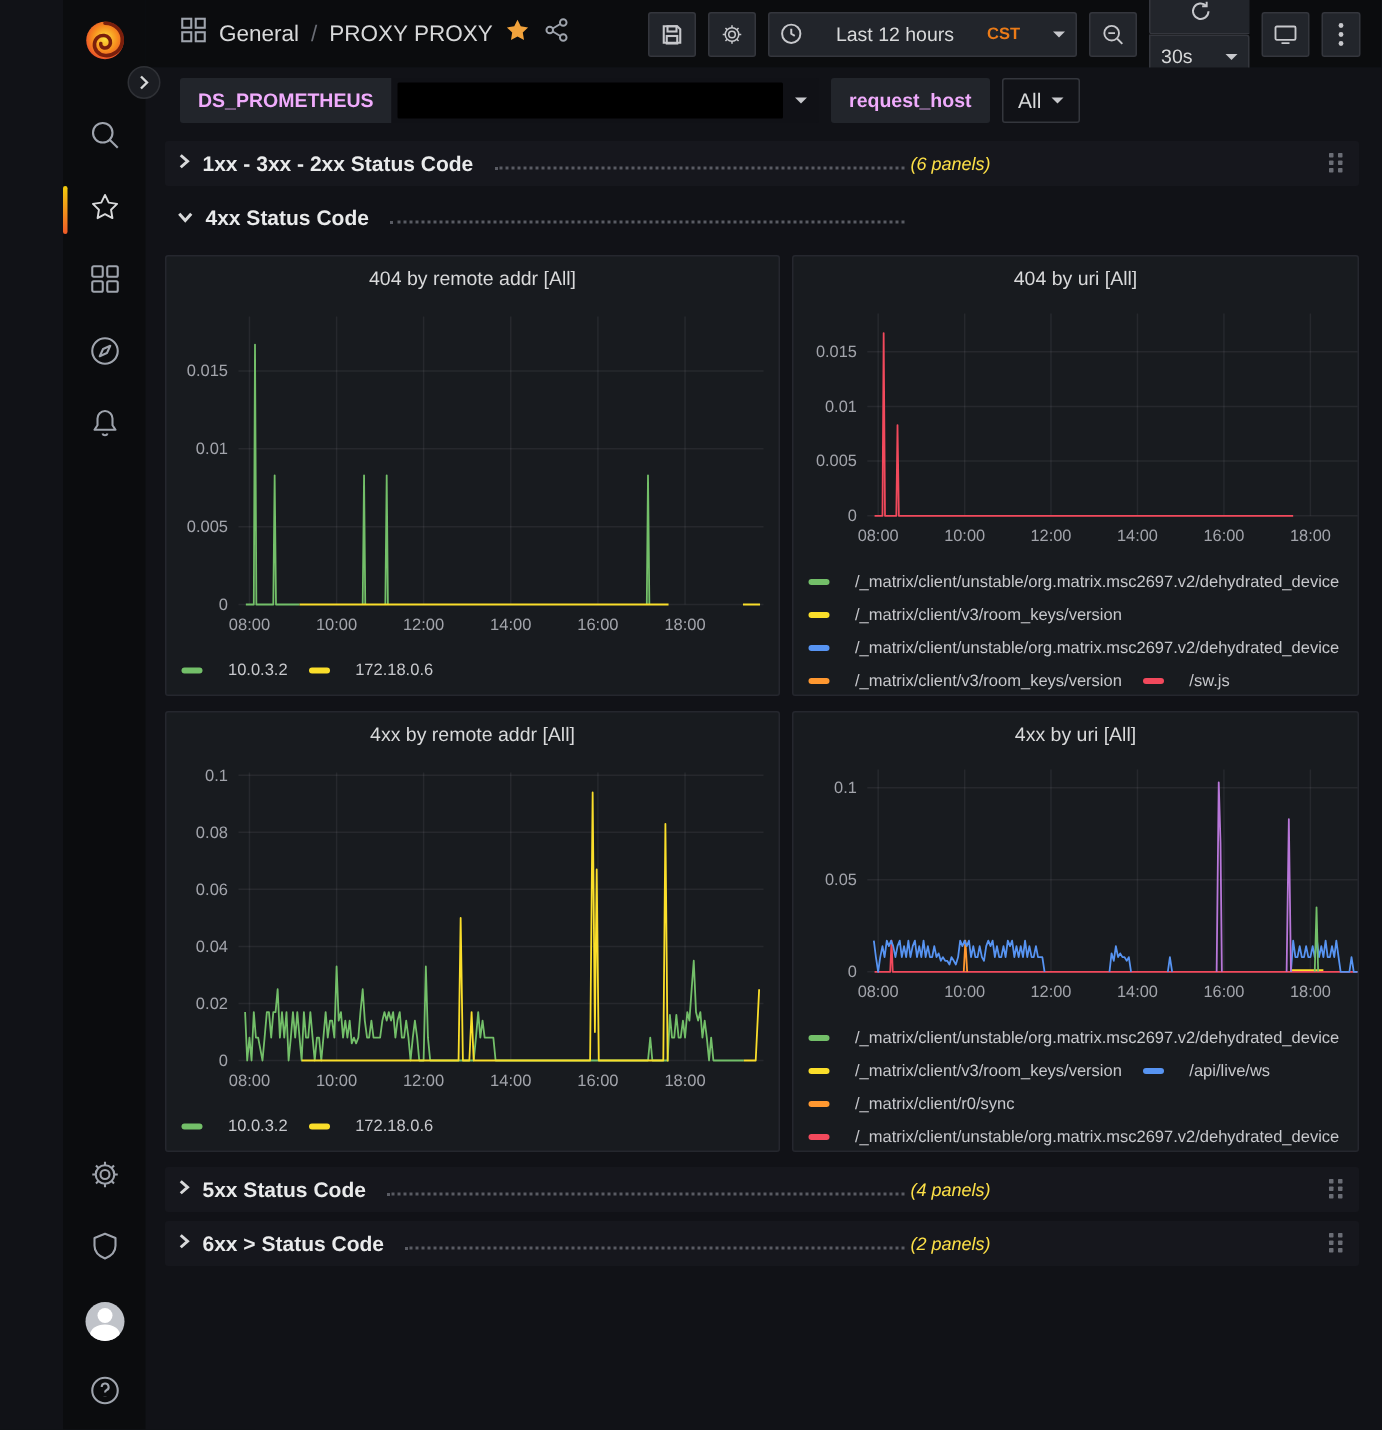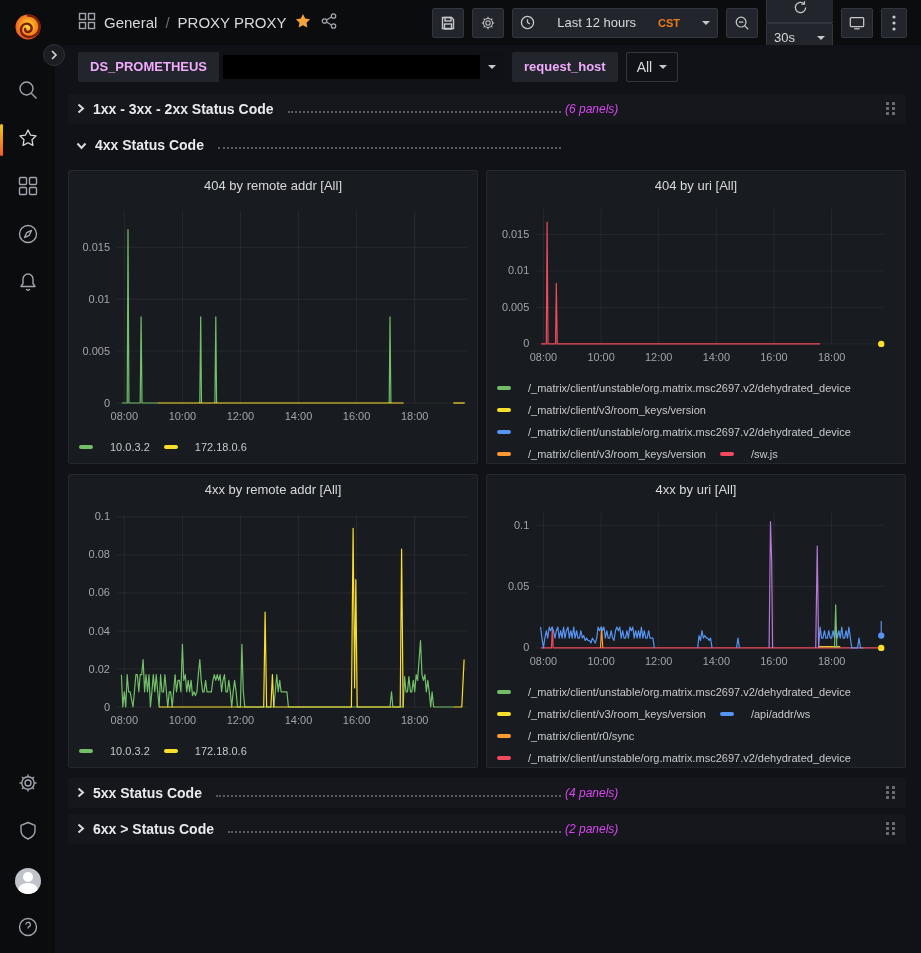--- a/index.html
+++ b/index.html
@@ -1,17 +1,17 @@
 <!DOCTYPE html>
 <html><head>
 <meta charset="utf-8">
 <style>
   * { margin:0; padding:0; box-sizing:border-box; }
   html,body { width:921px; height:953px; background:#111217; font-family:"Liberation Sans", sans-serif; overflow:hidden; }
-  .app { display:flex; width:921px; height:953px; }
+  .app { display:flex; width:921px; height:953px;padding-left:42px; }
 
   
   .sidebar { position:relative; width:55px; background:#0b0c0e; display:flex; flex-direction:column; align-items:center; flex-shrink:0; }
   .logo { margin-top:10px; width:34px; height:34px; }
   .side-item { width:55px; height:48px; display:flex; align-items:center; justify-content:center; position:relative; cursor:pointer; }
   .side-item svg { stroke:#9fa4ad; fill:none; stroke-width:1.4; }
   .side-item.active::before { content:""; position:absolute; left:0; top:8px; bottom:8px; width:3px; border-radius:2px; background:linear-gradient(180deg,#f2cc0c,#f05a28); }
   .side-item.active svg { stroke:#d8d9da; }
   .side-spacer { flex:1; }
   .expand-btn { position:absolute; top:44px; left:43px; width:22px; height:22px; border-radius:50%; background:#1b1d22; border:1px solid #2f3136; color:#d8d9da; display:flex; align-items:center; justify-content:center; z-index:5; cursor:pointer; }
@@ -47,21 +47,21 @@
   .var-all { height:30px; padding:0 10px; display:flex; align-items:center; gap:7px; border:1px solid #34363d; border-radius:2px; color:#d8d9da; font-size:14px; cursor:pointer; }
 
   
   .dashboard { flex:1; padding:6px 15px 0 13px; overflow:hidden; }
   .dash-row { height:30px; display:flex; align-items:center; border-radius:2px; cursor:pointer; }
   .dash-row.strip { background:#16171d; }
   .row-left { width:497px; display:flex; align-items:center; gap:8px; padding-left:8px; }
   .row-chevron svg { stroke:#d8d9da; fill:none; stroke-width:2; }
   .row-title { color:#e9eaeb; font-size:14px; font-weight:700; white-space:nowrap; }
   .row-dots { flex:1; border-bottom:2px dotted #595b63; height:1px; margin:6px 4px 0 6px; }
-  .row-count { color:#d946ef; font-size:12px; font-style:italic; }
+  .row-count { color:#fde047; font-size:12px; font-style:italic; }
   .row-spacer { flex:1; }
   .drag-handle { width:14px; height:16px; margin-right:8px; display:grid; grid-template-columns:repeat(2,4px); grid-auto-rows:4px; gap:1px 2px; justify-content:center; align-content:center; cursor:grab; }
   .drag-handle i { width:2.5px; height:2.5px; background:#6a6d75; border-radius:0.5px; }
 
   .panel-grid { display:grid; grid-template-columns:410px 1fr; gap:8px; margin:10px 0; }
   .panel { height:294px; background:#181b1f; border:1px solid #25272e; border-radius:2px; overflow:hidden; display:flex; flex-direction:column; }
   .panel-title { height:28px; flex-shrink:0; display:flex; align-items:center; justify-content:center; color:#d8d9da; font-size:13px; font-weight:500; cursor:pointer; }
   .chart { display:block; margin:0 2px; }
   .chart text.tick { font-family:"Liberation Sans", sans-serif; font-size:11px; fill:#a2a4ab; }
   .legend { display:flex; flex-wrap:wrap; align-content:flex-start; gap:2px 14px; padding:4px 10px 0 10px; overflow:hidden; }
@@ -484,21 +484,21 @@
               <div class="legend-item">
                 <span class="legend-swatch" style="background: rgb(115, 191, 105);"></span>
                 <span class="legend-label">/_matrix/client/unstable/org.matrix.msc2697.v2/dehydrated_device</span>
               </div>
               <div class="legend-item">
                 <span class="legend-swatch" style="background: rgb(250, 222, 42);"></span>
                 <span class="legend-label">/_matrix/client/v3/room_keys/version</span>
               </div>
               <div class="legend-item">
                 <span class="legend-swatch" style="background: rgb(87, 148, 242);"></span>
-                <span class="legend-label">/api/addr/ws</span>
+                <span class="legend-label">/api/live/ws</span>
               </div>
               <div class="legend-item">
                 <span class="legend-swatch" style="background: rgb(255, 152, 48);"></span>
                 <span class="legend-label">/_matrix/client/r0/sync</span>
               </div>
               <div class="legend-item">
                 <span class="legend-swatch" style="background: rgb(242, 73, 92);"></span>
                 <span class="legend-label">/_matrix/client/unstable/org.matrix.msc2697.v2/dehydrated_device</span>
               </div>
             </div>

